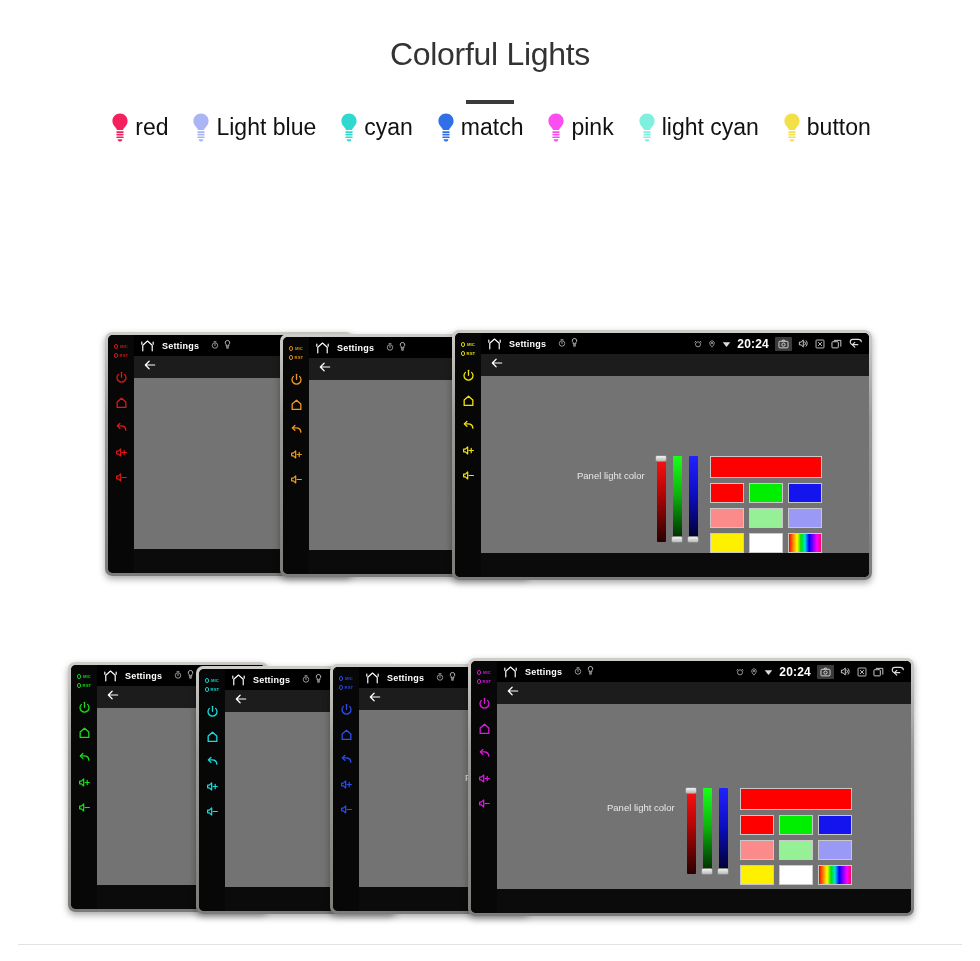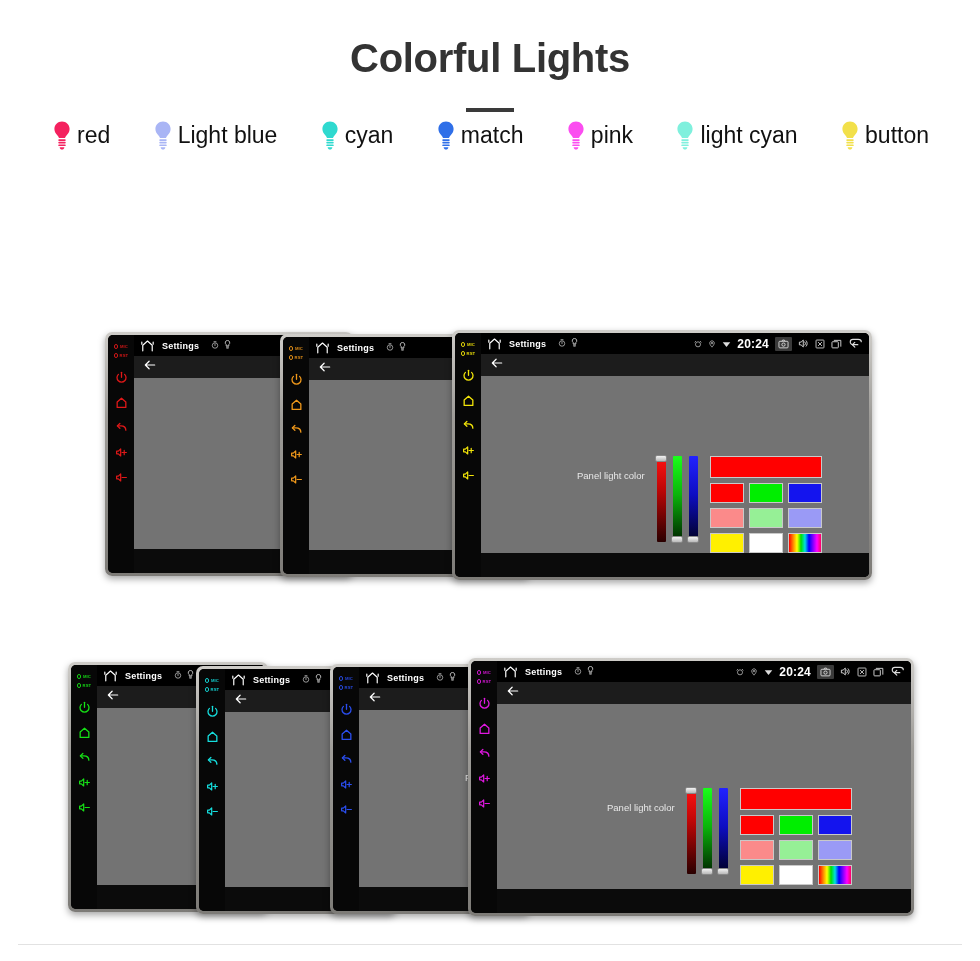--- a/index.html
+++ b/index.html
@@ -5,33 +5,33 @@
   html,body{margin:0;padding:0;}
   body{
     width:980px;height:961px;background:#ffffff;
     font-family:"Liberation Sans", sans-serif;
     overflow:hidden;position:relative;
   }
 
   
   .hdr{width:100%;text-align:center;padding-top:38px;box-sizing:border-box;}
   .title{
-    font-size:40px;font-weight:bold;color:#333333;letter-spacing:-.3px;
+    font-size:32px;font-weight:normal;color:#333333;letter-spacing:-.3px;
     line-height:1.0;margin:0;
   }
   .rule{width:48px;height:4px;background:#3a3a3a;margin:30px auto 0 auto;}
   .subtitle{
     margin:22px auto 0 auto;width:900px;
     font-size:24px;color:#1a1a1a;line-height:1.38;text-align:center;
   }
 
   
   .legend{
     margin:8px auto 0 auto;width:900px;
-    display:flex;justify-content:space-between;align-items:center;gap:0px;
+    display:flex;justify-content:center;align-items:center;gap:0px;
   }
   .legend-item{display:flex;align-items:center;gap:4px;margin:0 11px;}
   .bulb{width:22px;height:30px;display:block;flex:0 0 auto;}
   .legend-label{font-size:23px;color:#111;white-space:nowrap;}
 
   
   .group{position:absolute;}
   #group-top{left:0;top:320px;width:980px;height:270px;}
   #group-bottom{left:0;top:650px;width:980px;height:280px;}
 

